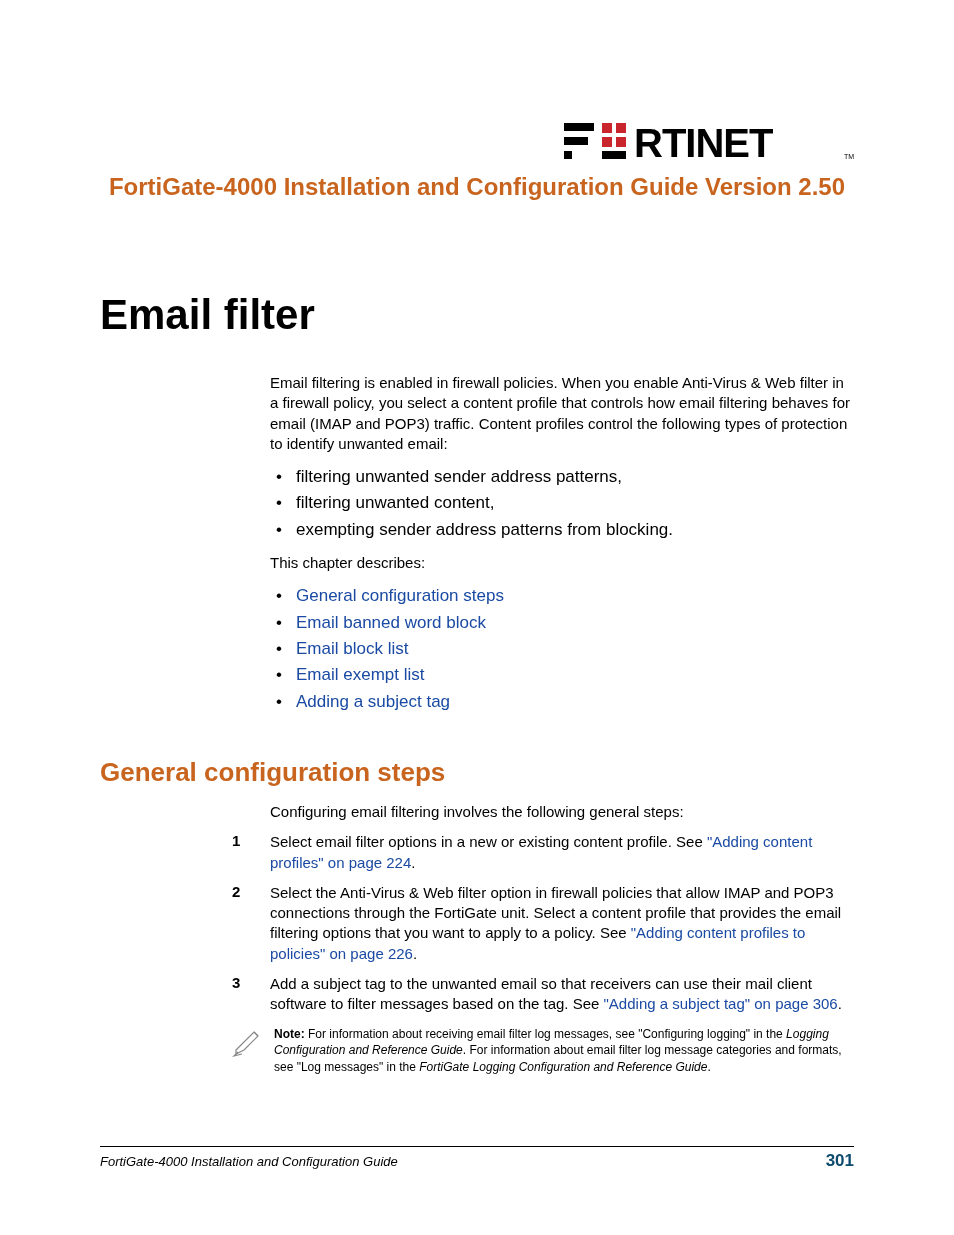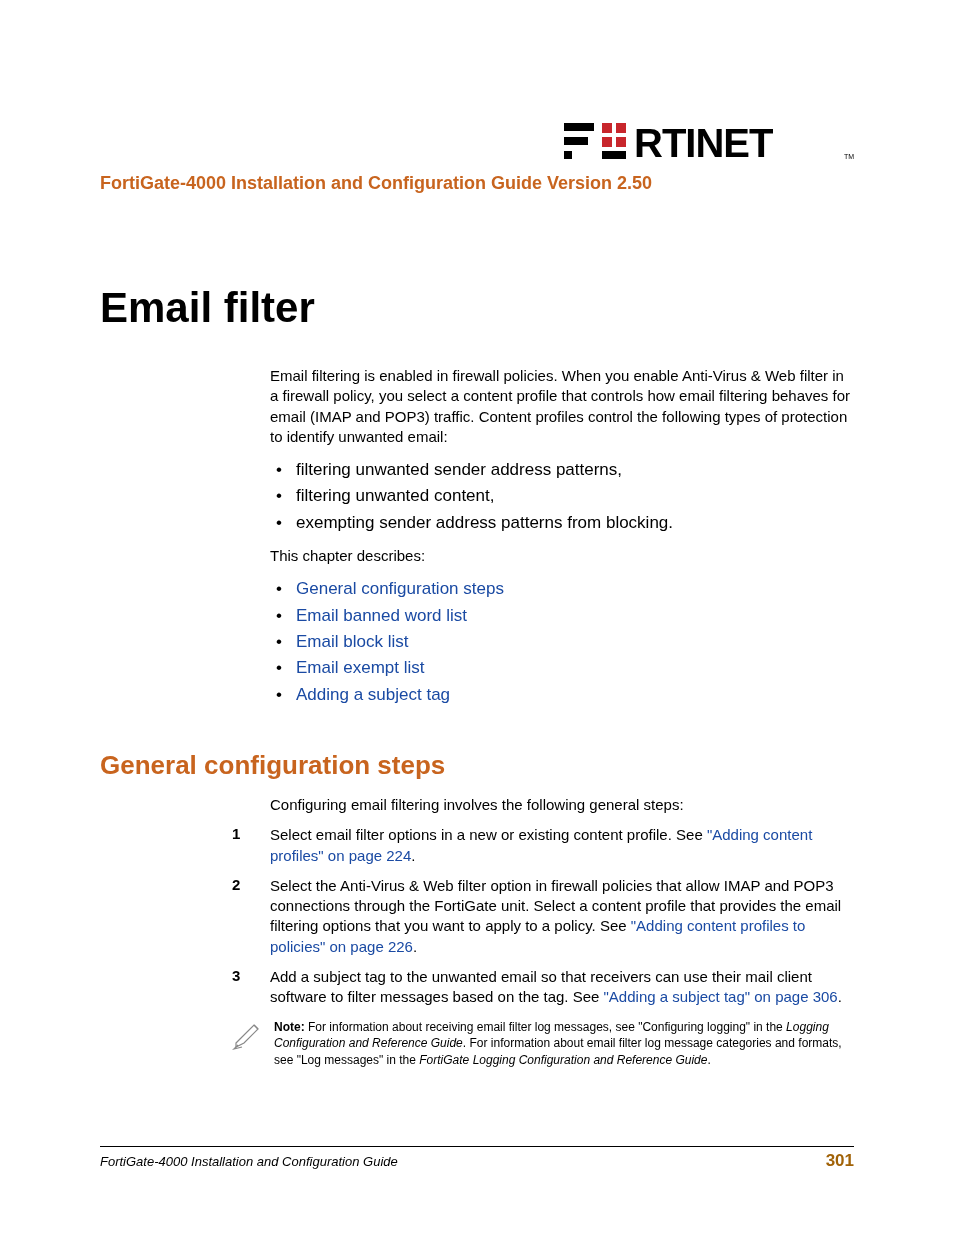--- a/index.html
+++ b/index.html
@@ -15,24 +15,24 @@
       padding: 119px 100px 0 100px;
     }
     .logo-block {
       text-align: right;
       margin-bottom: 6px;
     }
     .logo {
       display: inline-block;
     }
     .subtitle {
-      text-align: left;
+      text-align: center;
       color: #c8641e;
       font-weight: bold;
-      font-size: 18px;
+      font-size: 24px;
       margin-bottom: 90px;
     }
     .chapter-title {
       font-size: 42px;
       font-weight: bold;
       margin-bottom: 34px;
     }
     .body-text {
       margin-left: 170px;
       font-size: 15px;
@@ -107,21 +107,21 @@
       padding-top: 4px;
       display: flex;
       justify-content: space-between;
       align-items: baseline;
     }
     .footer-left {
       font-style: italic;
       font-size: 13px;
     }
     .footer-right {
-      color: #a16207;
+      color: #0c4a6e;
       font-weight: bold;
       font-size: 17px;
     }
   </style>
 </head>
 <body>
 
 <div class="page">
   <div class="logo-block">
     <span class="logo">
@@ -151,21 +151,21 @@
   <ul class="bullets">
     <li>filtering unwanted sender address patterns,</li>
     <li>filtering unwanted content,</li>
     <li>exempting sender address patterns from blocking.</li>
   </ul>
 
   <p class="body-text">This chapter describes:</p>
 
   <ul class="bullets">
     <li><span class="link">General configuration steps</span></li>
-    <li><span class="link">Email banned word list</span></li>
+    <li><span class="link">Email banned word block</span></li>
     <li><span class="link">Email block list</span></li>
     <li><span class="link">Email exempt list</span></li>
     <li><span class="link">Adding a subject tag</span></li>
   </ul>
 
   <h2 class="section-heading">General configuration steps</h2>
 
   <p class="body-text">Configuring email filtering involves the following general steps:</p>
 
   <div class="step-row">

